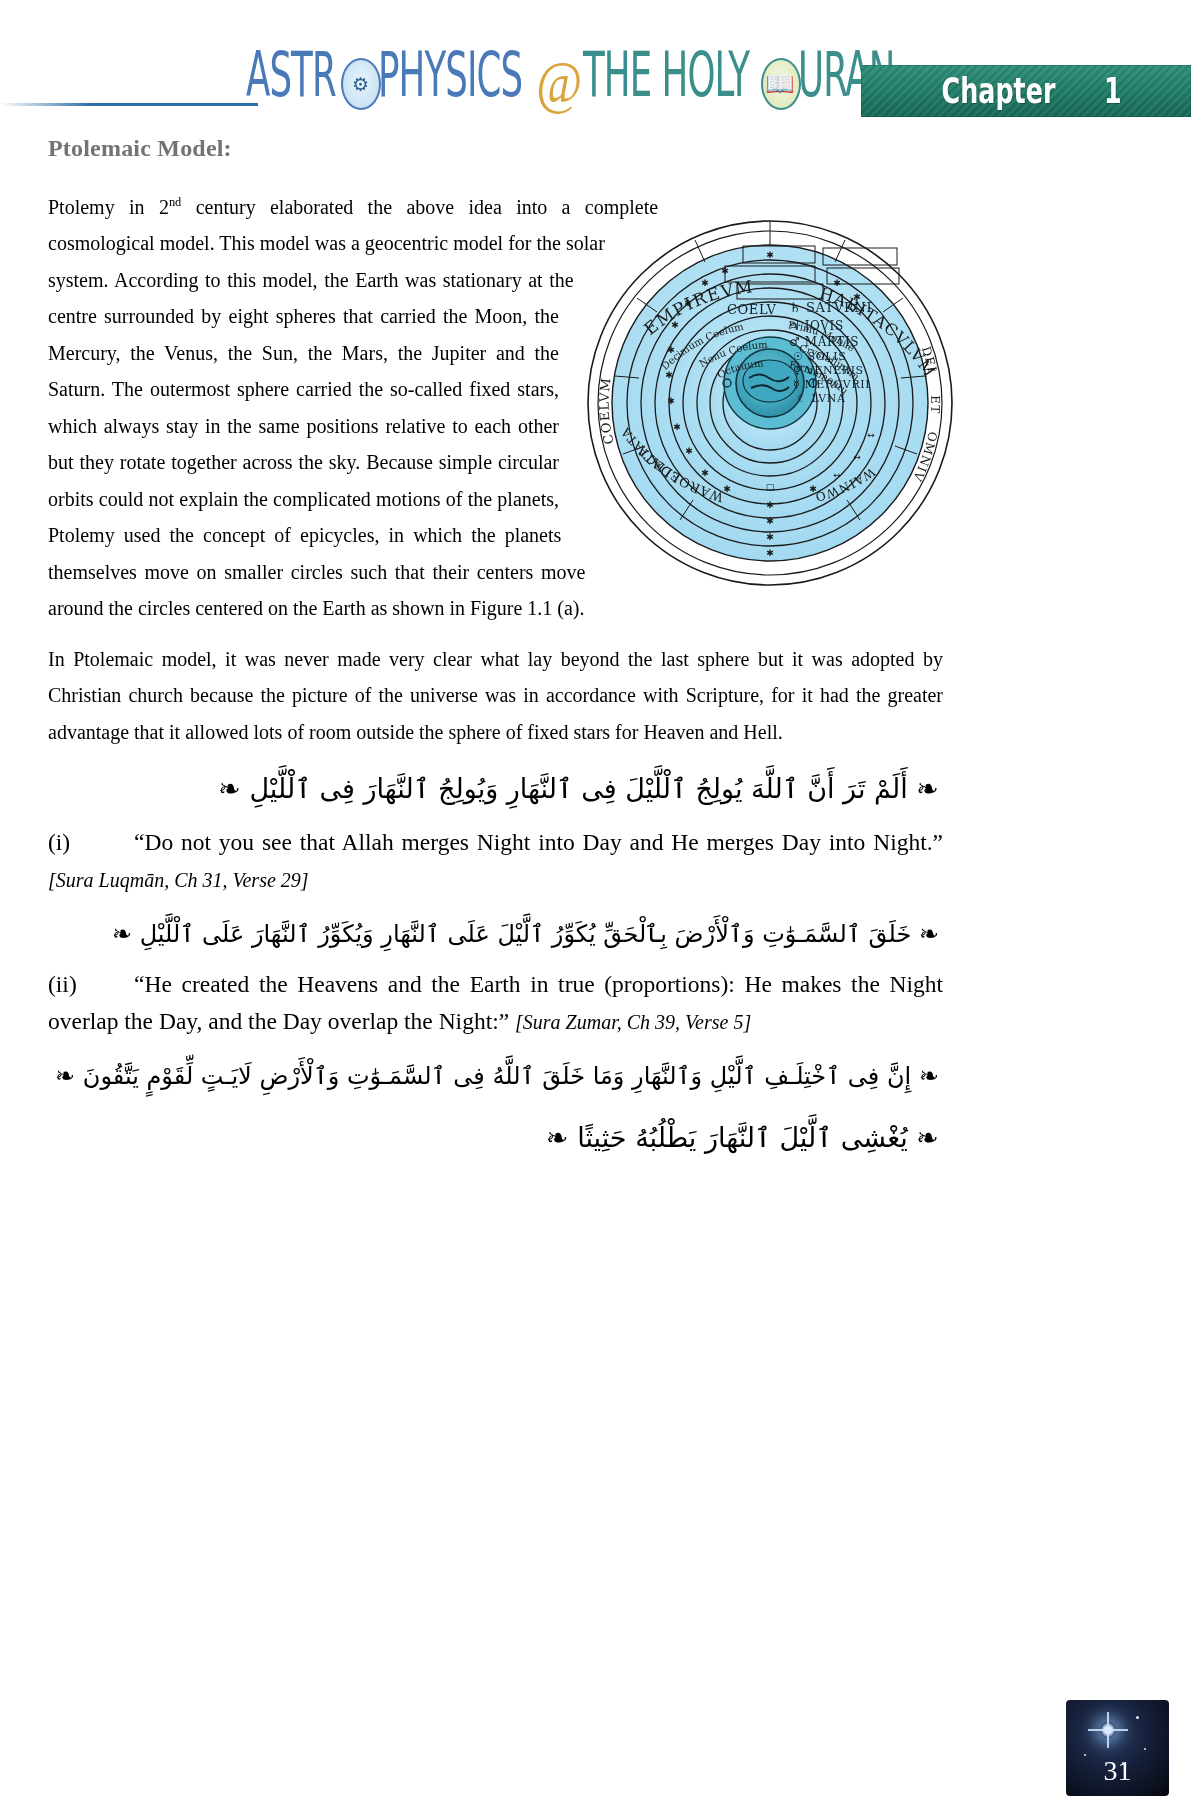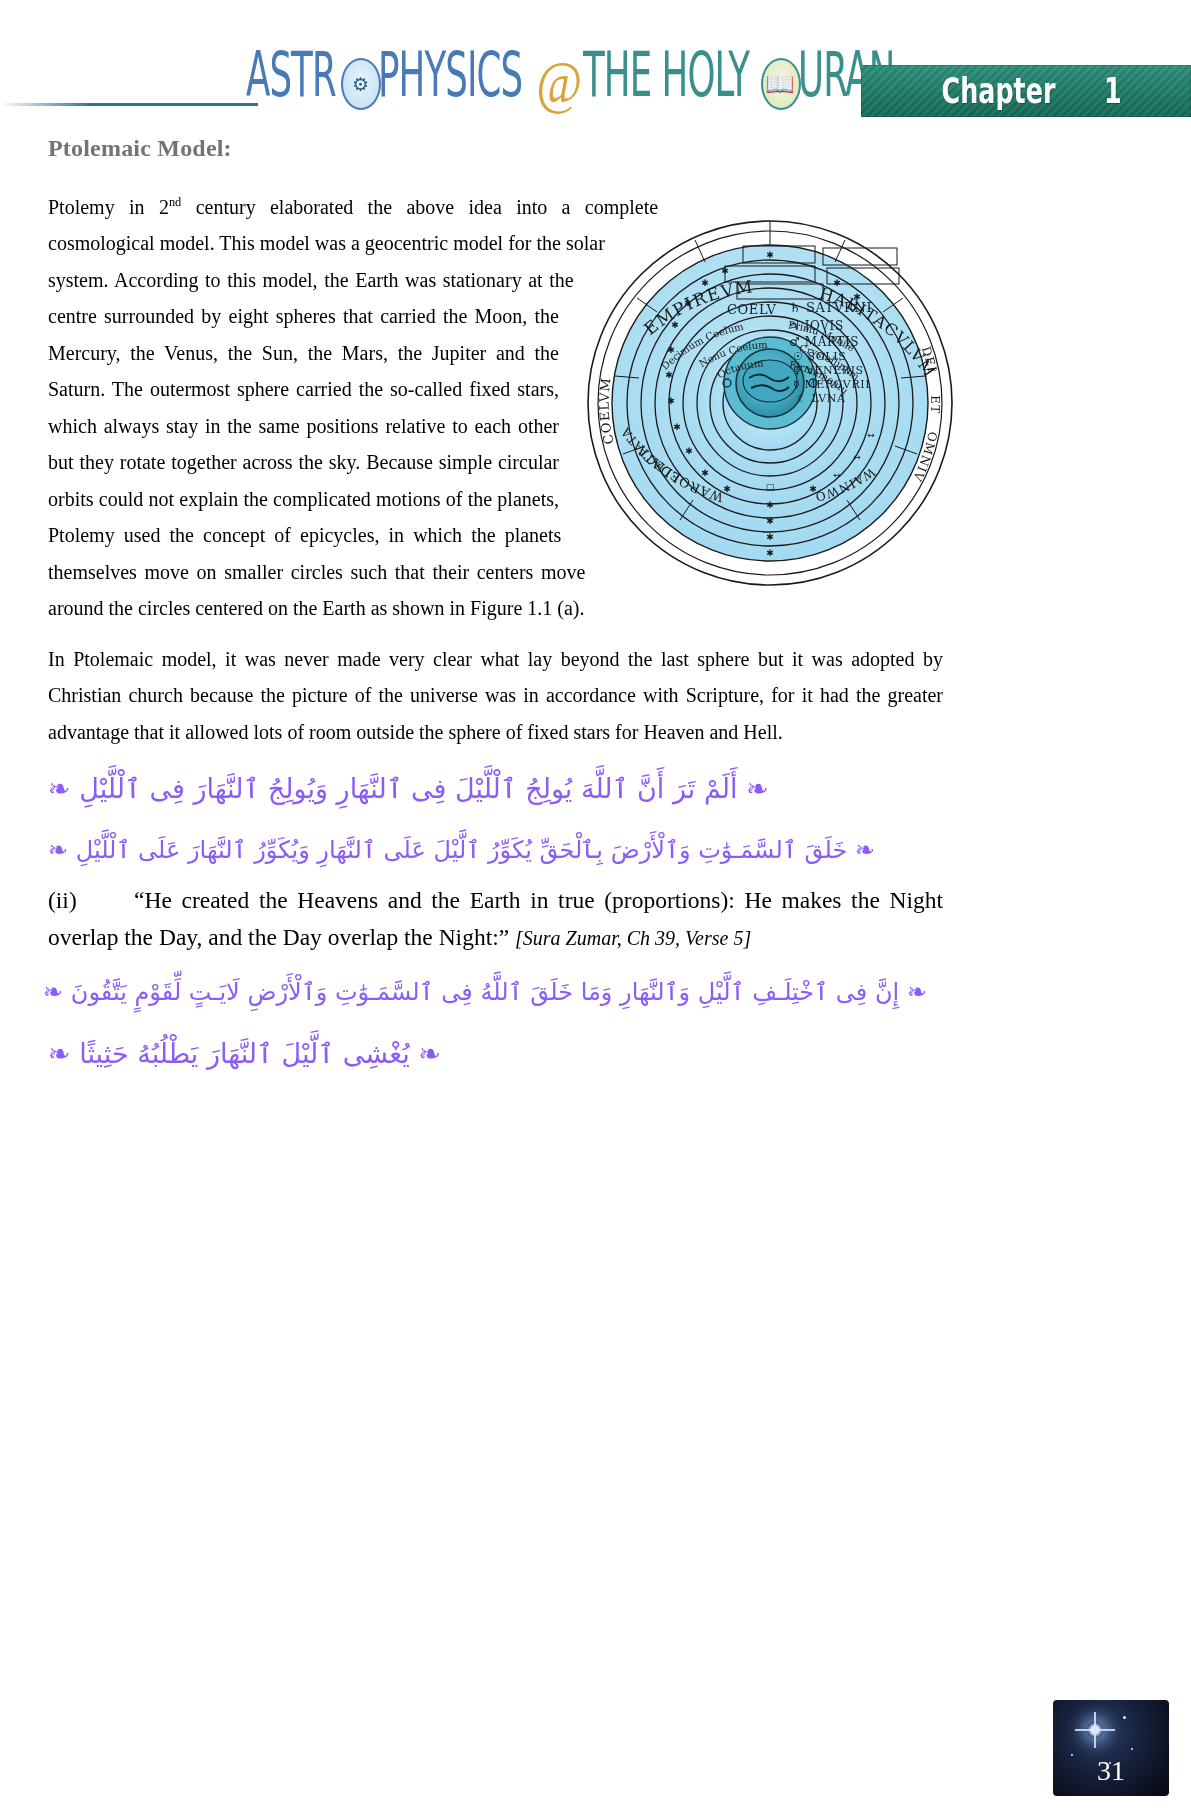--- a/index.html
+++ b/index.html
@@ -132,46 +132,46 @@
     margin: -6px -22px 4px 16px;
     shape-outside: circle(50%);
     position: relative;
   }
 
   sup.ord { font-size: 0.62em; vertical-align: super; }
 
   .arabic {
     font-family: "DejaVu Sans", sans-serif;
     direction: rtl;
-    text-align: left;
-    color: #8b5cf6;
+    text-align: right;
+    color: #000000;
     font-size: 27px;
     line-height: 1.85;
-    margin: 14px 16px 10px 0;
+    margin: 14px 4px 10px 0;
     white-space: nowrap;
   }
   .arabic.small { font-size: 24px; }
 
   .quote-block {
     font-size: 23.5px;
     line-height: 36.5px;
     text-align: justify;
     margin: 0 0 6px 0;
   }
   .quote-num { display: inline-block; width: 86px; }
   .citation {
     font-style: italic;
     font-size: 20px;
   }
 
   
   #page-badge {
     position: absolute;
     right: 22px; bottom: 12px;
-    width: 116px; height: 96px;
+    width: 103px; height: 96px;
     background: radial-gradient(circle at 42% 34%, #2a3c63 0%, #16203a 45%, #05070f 100%);
     border-radius: 4px;
     overflow: hidden;
   }
   .badge-star {
     position: absolute;
     left: 34px; top: 22px;
     width: 16px; height: 16px;
     background: radial-gradient(circle, #ffffff 0%, #cfe4ff 35%, rgba(120,170,255,0) 72%);
     border-radius: 50%;
@@ -389,20 +389,21 @@
       </svg>
     </div>
 
     <p class="body wrapped"><span>Ptolemy in 2</span><sup class="ord">nd</sup><span> century elaborated the above idea into a complete cosmological model.  This model was a geocentric model for the solar system.  According to this model, the Earth was stationary at the centre surrounded by eight spheres that carried the Moon, the Mercury, the Venus, the Sun, the Mars, the Jupiter and the Saturn.  The outermost sphere carried the so-called fixed stars, which always stay in the same positions relative to each other but they rotate together across the sky.  Because simple circular orbits could not explain the complicated motions of the planets, Ptolemy used the concept of epicycles, in which the planets themselves move on smaller circles such that their centers move    around the circles centered on the Earth as shown in Figure 1.1 (a).</span></p>
   </div>
 
   <p class="body">In Ptolemaic model, it was never made very clear what lay beyond the last sphere but it was adopted by Christian church because the picture of the universe was in accordance with Scripture, for it had the greater advantage that it allowed lots of room outside the sphere of fixed stars for Heaven and Hell.</p>
 
 
   <div class="arabic">❧ <span>أَلَمْ تَرَ أَنَّ ٱللَّهَ يُولِجُ ٱلْلَّيْلَ فِى ٱلنَّهَارِ وَيُولِجُ ٱلنَّهَارَ فِى ٱلْلَّيْلِ</span> ❧</div>
+  <p class="quote-block"><span class="quote-num">(i)</span><span>“Do not you see that Allah merges Night into Day and He merges Day into Night.”</span> <span class="citation">[Sura Luqmān, Ch 31, Verse 29]</span></p>
 
   <div class="arabic small">❧ <span>خَلَقَ ٱلسَّمَـوَٰتِ وَٱلْأَرْضَ بِٱلْحَقِّ يُكَوِّرُ ٱلَّيْلَ عَلَى ٱلنَّهَارِ وَيُكَوِّرُ ٱلنَّهَارَ عَلَى ٱلْلَّيْلِ</span> ❧</div>
   <p class="quote-block"><span class="quote-num">(ii)</span><span>“He created the Heavens and the Earth in true (proportions): He makes the Night overlap the Day, and the Day overlap the Night:”</span> <span class="citation">[Sura Zumar, Ch 39, Verse 5]</span></p>
 
   <div class="arabic small">❧ <span>إِنَّ فِى ٱخْتِلَـفِ ٱلَّيْلِ وَٱلنَّهَارِ وَمَا خَلَقَ ٱللَّهُ فِى ٱلسَّمَـوَٰتِ وَٱلْأَرْضِ لَايَـتٍ لِّقَوْمٍ يَتَّقُونَ</span> ❧</div>
 
   <div class="arabic">❧ <span>يُغْشِى ٱلَّيْلَ ٱلنَّهَارَ يَطْلُبُهُ حَثِيثًا</span> ❧</div>
 
 </div>
 

